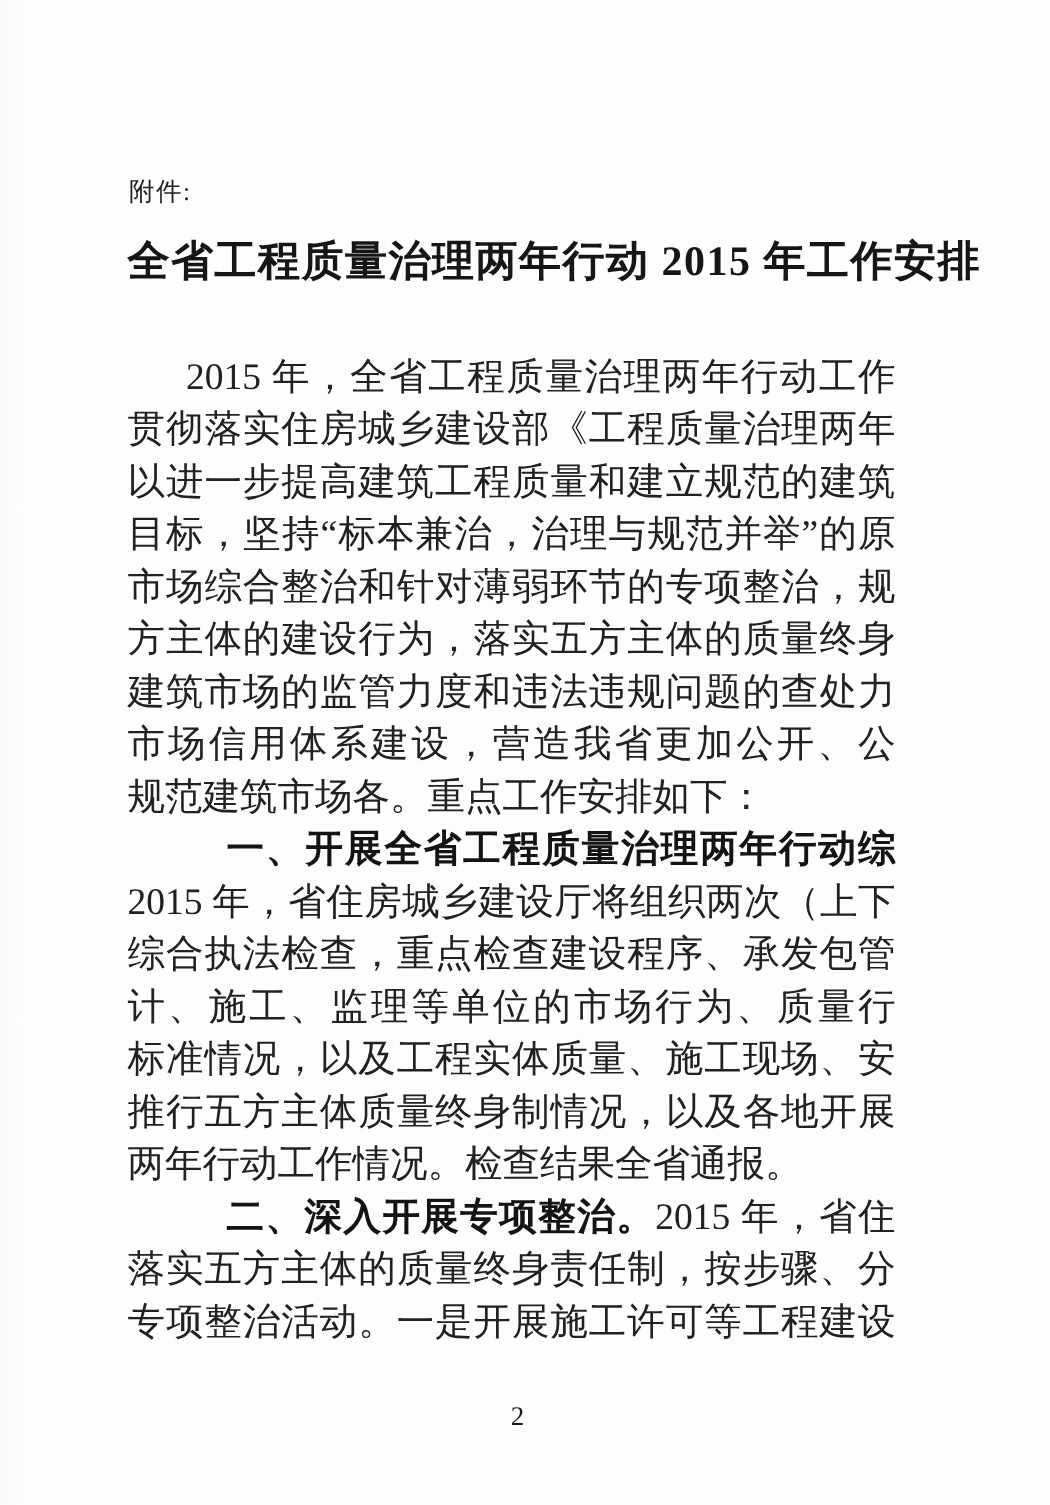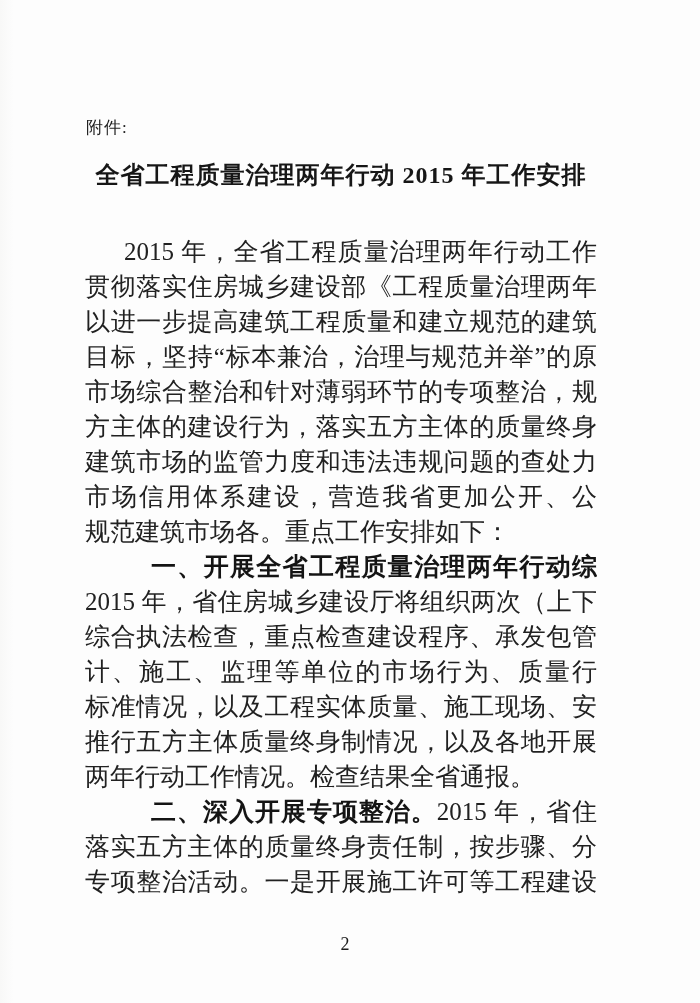--- a/index.html
+++ b/index.html
@@ -25,21 +25,21 @@
     letter-spacing: 1px;
     margin-top: 26px;
   }
   .title {
     position: absolute;
     left: 85px;
     width: 512px;
     top: 155px;
     margin: 0;
     text-align: center;
-    font-size: 24px;
+    font-size: 28px;
     font-weight: 700;
     letter-spacing: 1px;
     line-height: 40px;
     color: #161616;
     white-space: nowrap;
   }
   .doc-body {
     position: absolute;
     left: 85px;
     top: 234px;

